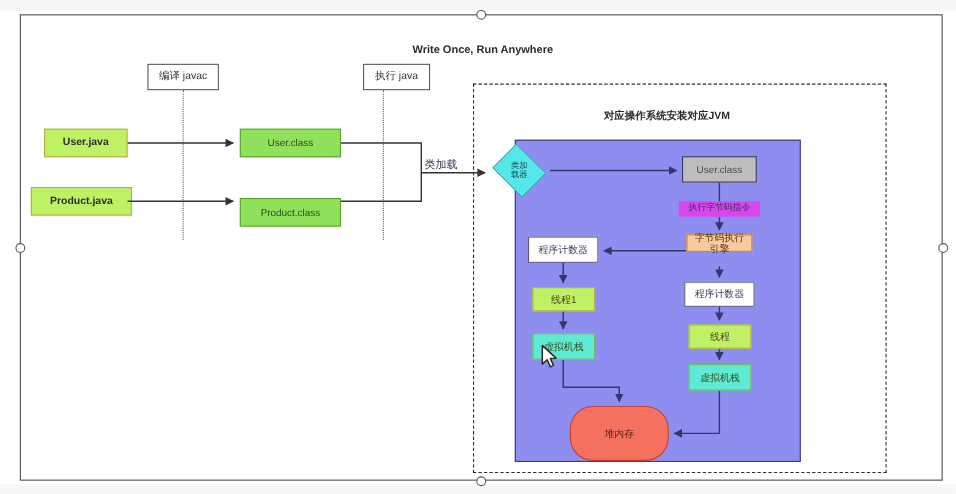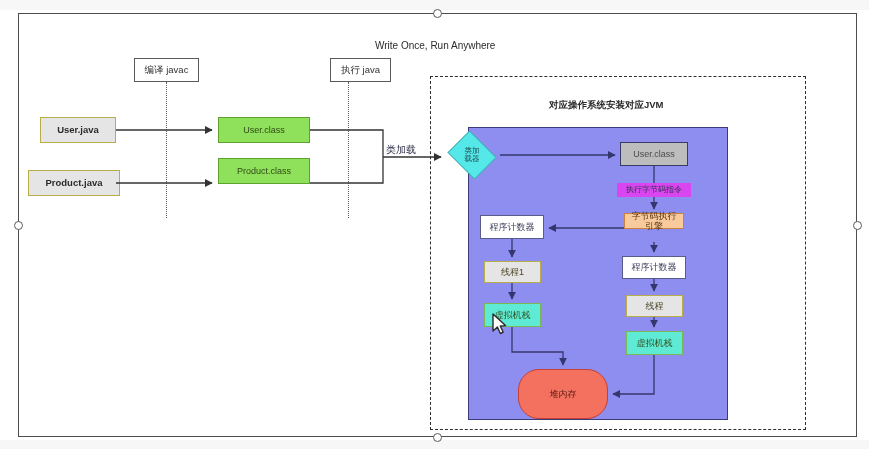--- a/index.html
+++ b/index.html
@@ -46,21 +46,21 @@
     text-align: center;
     font-size: 9px;
     line-height: 1.15;
     color: #3c3c3c;
     border: 1.2px solid #6b6b6b;
     background: #ffffff;
     white-space: pre-line;
     padding: 1px;
   }
   .node.yellow {
-    background: #e5e5e5;
+    background: #bef264;
     border-color: #b9ad49;
     color: #4a4421;
   }
   .node.green {
     background: #8fe05a;
     border-color: #5da32e;
     color: #2f4a17;
   }
   .node.greenlite {
     background: #5eead4;
@@ -110,21 +110,21 @@
   
   .label {
     position: absolute;
     font-size: 10px;
     color: #33334d;
     white-space: nowrap;
   }
   .title-main {
     position: absolute;
     font-size: 10px;
-    font-weight: normal;
+    font-weight: bold;
     color: #2b2b2b;
     white-space: nowrap;
   }
   .title-jvm {
     position: absolute;
     font-size: 9.5px;
     font-weight: bold;
     color: #2b2b2b;
     white-space: nowrap;
   }
@@ -235,21 +235,21 @@
   <div class="node yellow bold" style="left:40px;top:117px;width:76px;height:26px;">
     <span>User.java</span>
   </div>
   <div class="node yellow bold" style="left:28px;top:170px;width:92px;height:26px;">
     <span>Product.java</span>
   </div>
 
   <div class="node green" style="left:218px;top:117px;width:92px;height:26px;">
     <span>User.class</span>
   </div>
-  <div class="node green" style="left:218px;top:158px;width:92px;height:26px;">
+  <div class="node green" style="left:218px;top:180px;width:92px;height:26px;">
     <span>Product.class</span>
   </div>
 
   <div class="label" style="left:386px;top:143px;">类加载</div>
 
   <div class="dashed-box"></div>
   <div class="title-jvm" style="left:549px;top:99px;">对应操作系统安装对应JVM</div>
 
   <div class="purple-box"></div>
 

